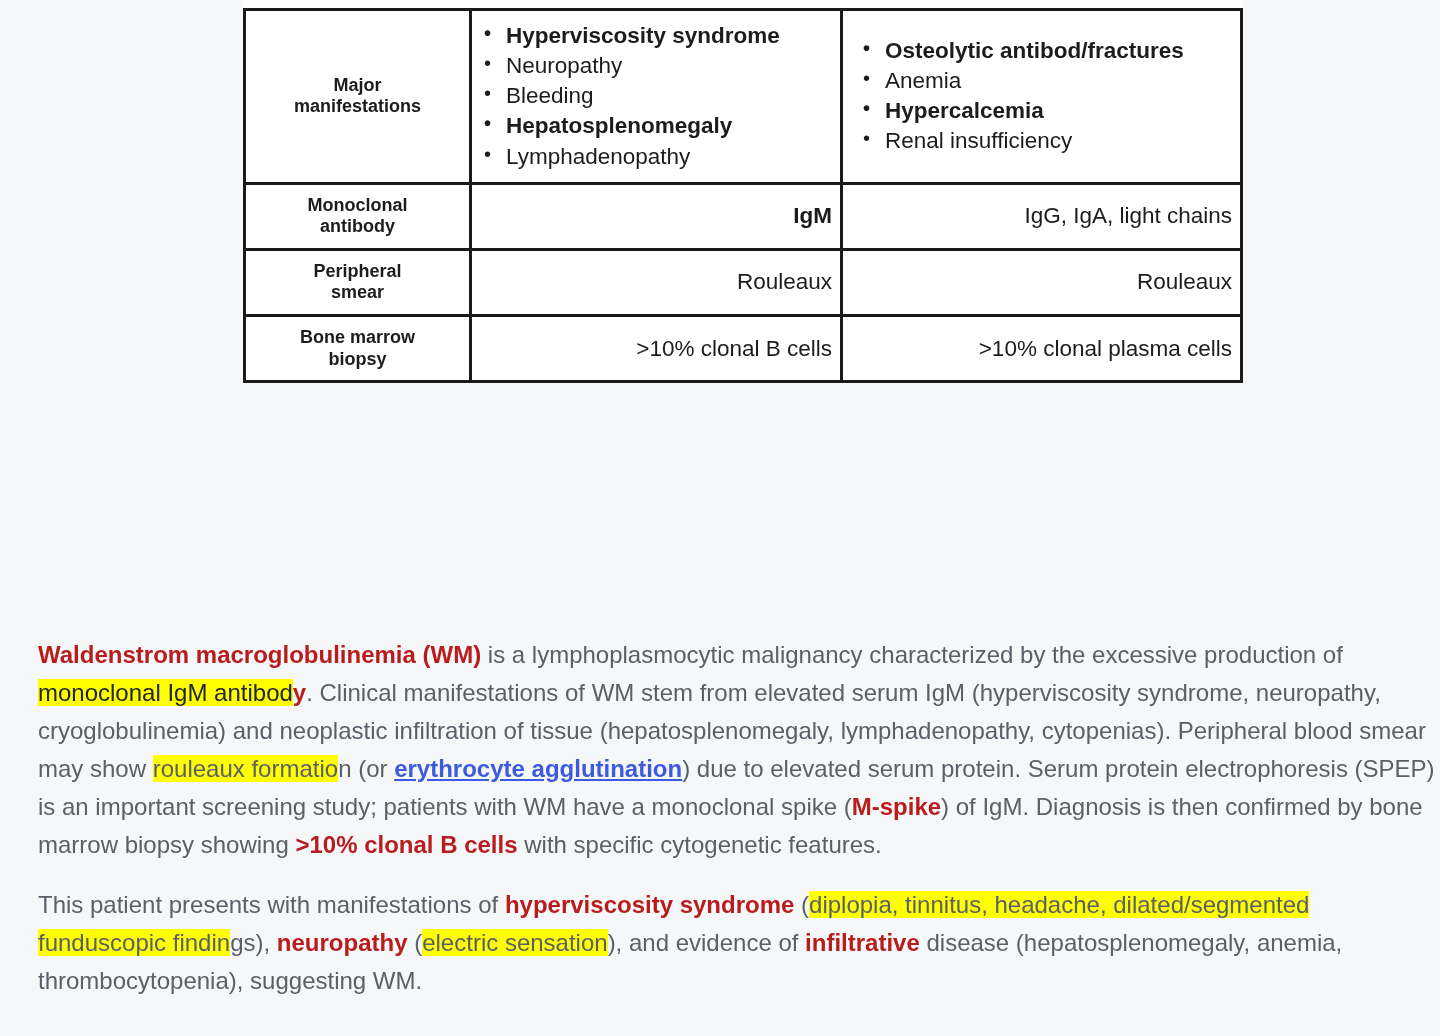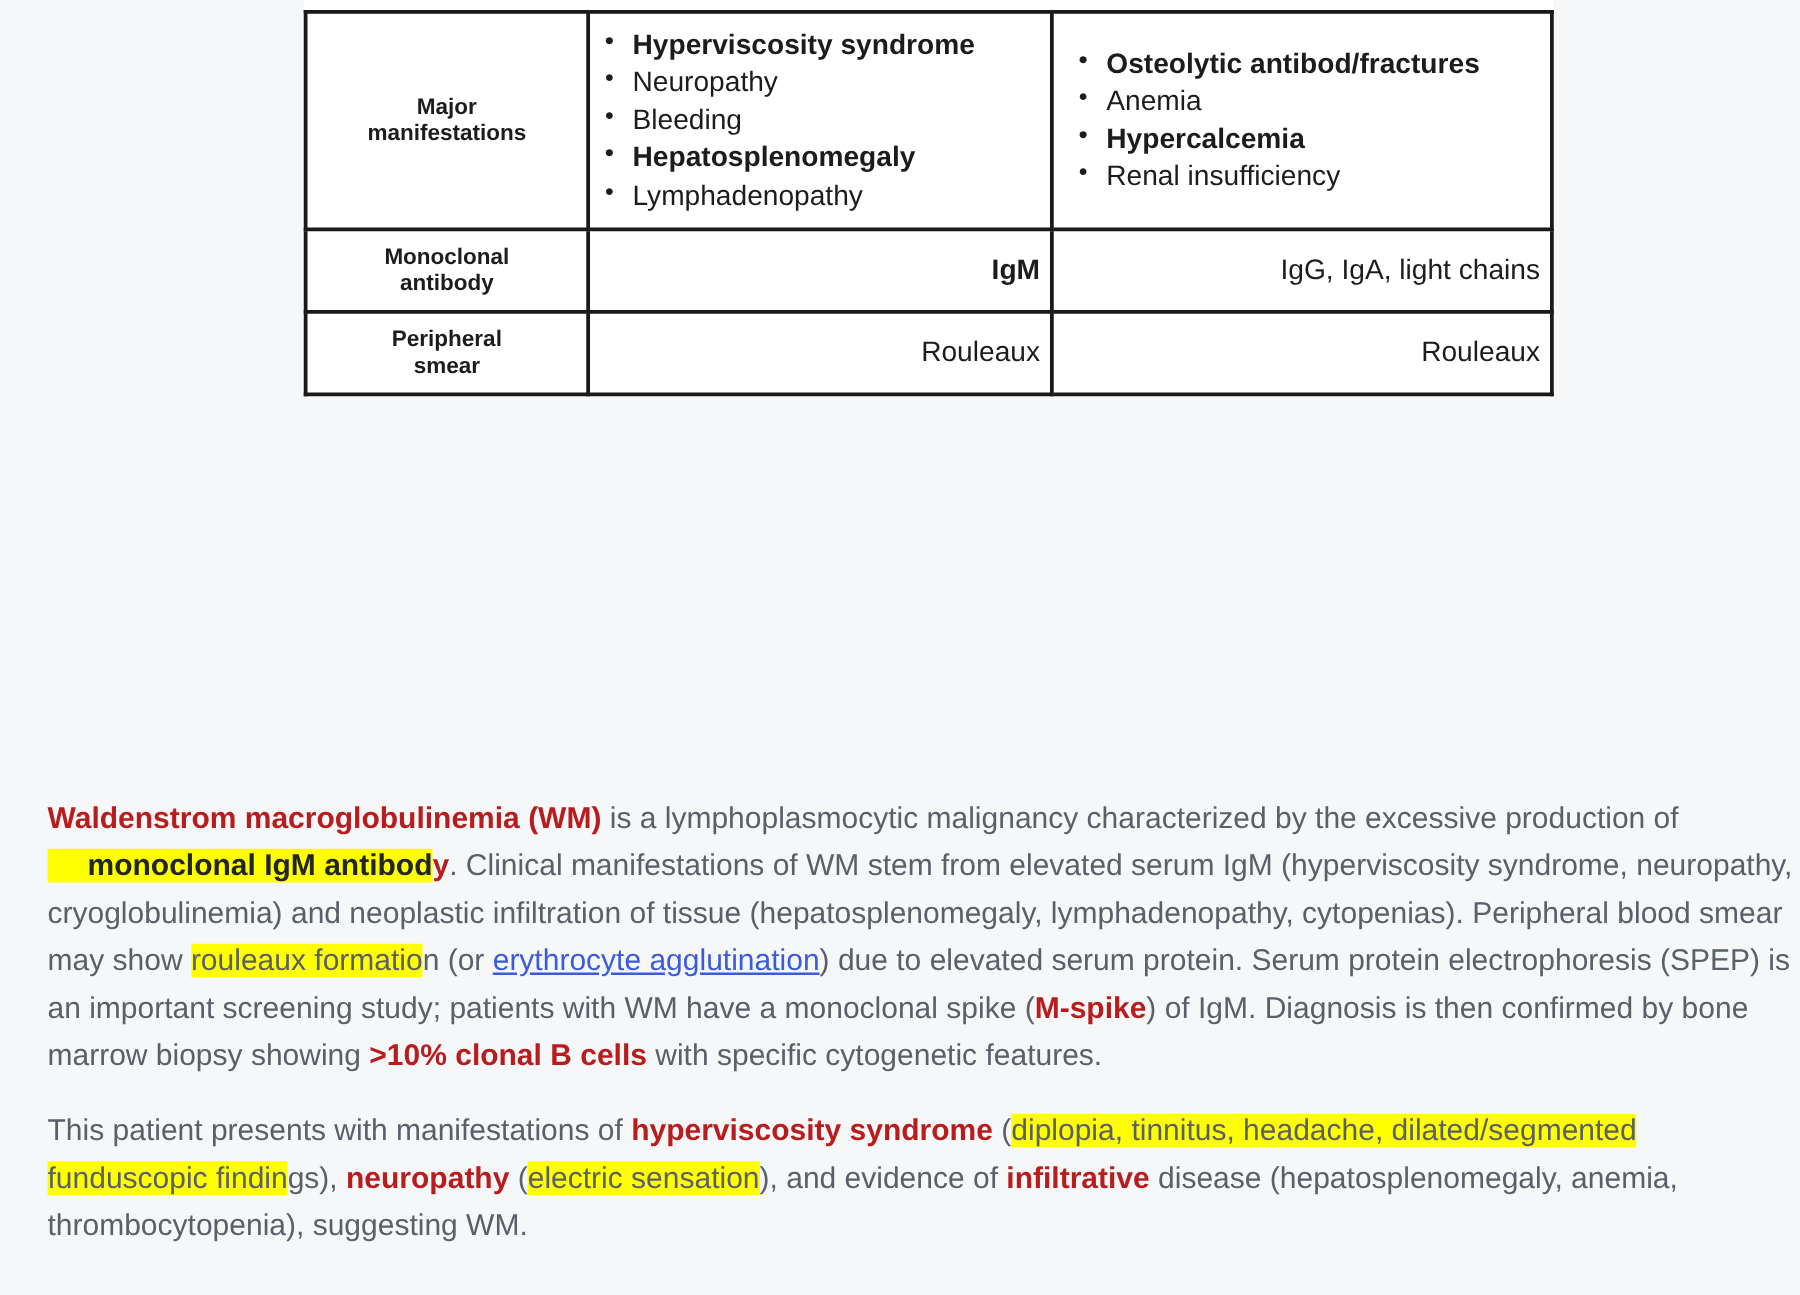--- a/index.html
+++ b/index.html
@@ -109,24 +109,24 @@
     margin: 0 0 22px 0;
   }
   .prose b, .prose strong {
     color: #b91c1c;
     font-weight: bold;
   }
   .hl {
     background: #ffff00;
     color: inherit;
   }
-  .hl.bold { color: #22262b; font-weight: bold; padding-left: 32px; }
+  .hl.bold { color: #22262b; font-weight: normal; }
   .link {
     color: #3b5ae0;
-    font-weight: normal;
+    font-weight: bold;
   }
 </style>
 </head>
 <body>
 
 <div class="figure-block">
   <table class="uw-table">
     <colgroup>
       <col class="c1">
         <col class="c2">
@@ -169,20 +169,28 @@
 
       <tr>
         <td class="rowlabel">
           <span>Peripheral</span><br>
           <span>smear</span>
         </td>
         <td class="cellcenter">Rouleaux</td>
         <td class="cellcenter">Rouleaux</td>
       </tr>
 
+      <tr>
+        <td class="rowlabel">
+          <span>Bone marrow</span><br>
+          <span>biopsy</span>
+        </td>
+        <td class="cellcenter">&gt;10% clonal B cells</td>
+        <td class="cellcenter">&gt;10% clonal plasma cells</td>
+      </tr>
     </tbody>
   </table>
 </div>
 
 <div class="prose">
   <p><b>Waldenstrom macroglobulinemia (WM)</b><span> is a lymphoplasmocytic malignancy characterized by the excessive production of </span><b class="hl bold">monoclonal IgM antibod</b><b>y</b><span>.  Clinical manifestations of WM stem from elevated serum IgM (hyperviscosity syndrome, neuropathy, cryoglobulinemia) and neoplastic infiltration of tissue (hepatosplenomegaly, lymphadenopathy, cytopenias).  Peripheral blood smear may show </span><span class="hl">rouleaux formatio</span><span>n (or </span><a class="link" href="#">erythrocyte agglutination</a><span>) due to elevated serum protein.  Serum protein electrophoresis (SPEP) is an important screening study; patients with WM have a monoclonal spike (</span><b>M-spike</b><span>) of IgM.  Diagnosis is then confirmed by bone marrow biopsy showing </span><b>&gt;10% clonal B cells</b><span> with specific cytogenetic features.</span></p>
 
   <p><span>This patient presents with manifestations of </span><b>hyperviscosity syndrome</b><span> (</span><span class="hl">diplopia, tinnitus, headache, dilated/segmented funduscopic findin</span><span>gs), </span><b>neuropathy</b><span> (</span><span class="hl">electric sensation</span><span>), and evidence of </span><b>infiltrative</b><span> disease (hepatosplenomegaly, anemia, thrombocytopenia), suggesting WM.</span></p>
 </div>
 

